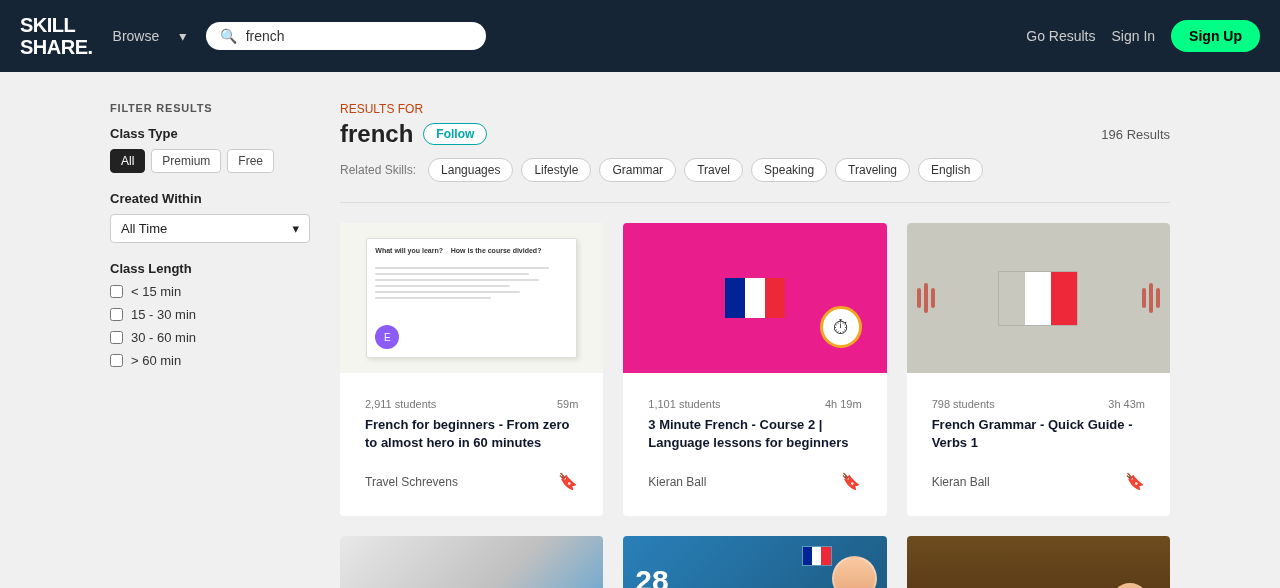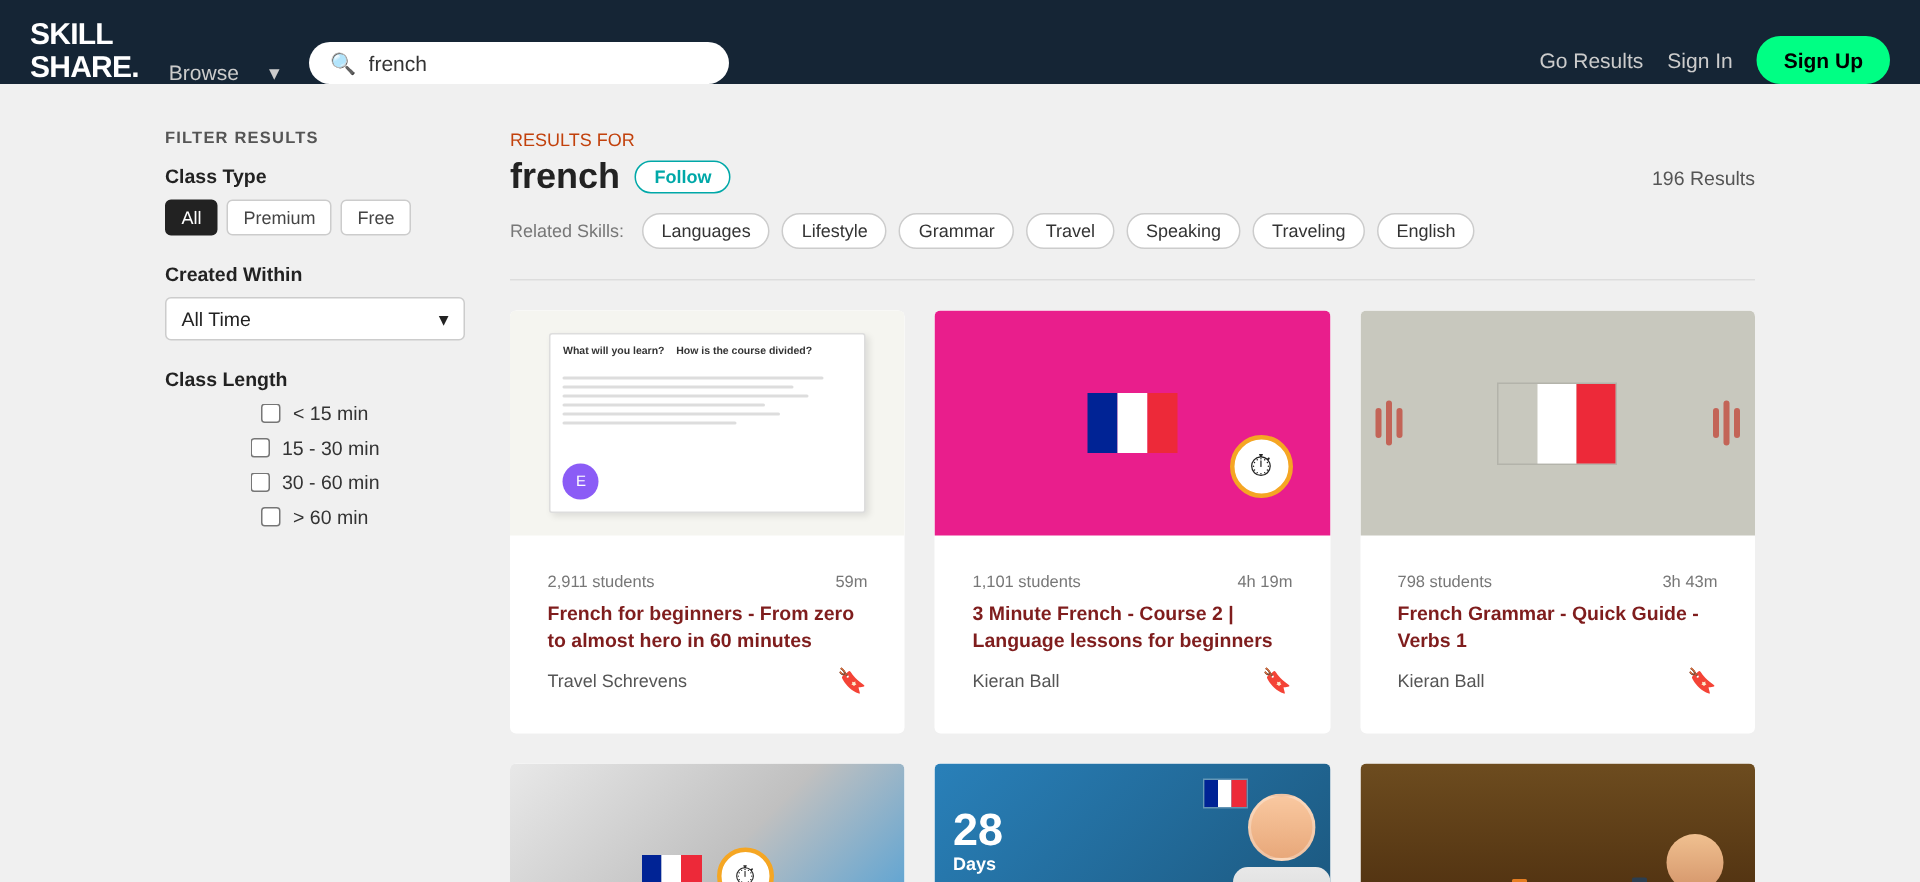--- a/index.html
+++ b/index.html
@@ -2,23 +2,23 @@
 <html><head>
   <meta charset="utf-8">
   <style>
     * { box-sizing: border-box; margin: 0; padding: 0; }
     body { font-family: -apple-system, BlinkMacSystemFont, 'Segoe UI', sans-serif; background: #f0f0f0; color: #222; }
 
     
     .navbar {
       background: #152535;
       display: flex;
-      align-items: flex-end;
+      align-items: center;
       padding: 0 20px;
-      height: 56px;
+      height: 72px;
       gap: 20px;
     }
     .logo {
       display: flex;
       align-items: center;
       gap: 4px;
       color: #fff;
       font-weight: 900;
       font-size: 20px;
       line-height: 1.1;
@@ -137,21 +137,20 @@
       cursor: pointer;
       margin-bottom: 18px;
     }
     .checkboxes { display: flex; flex-direction: column; gap: 8px; }
     .checkbox-item {
       display: flex;
       align-items: center;
       gap: 8px;
       font-size: 13px;
       color: #333;
-      justify-content: center;
     }
     .checkbox-item input[type=checkbox] { cursor: pointer; }
 
     
     .results-area { flex: 1; }
     .results-for-label { font-size: 12px; color: #c2410c; margin-bottom: 4px; text-transform: uppercase; }
     .results-heading {
       display: flex;
       align-items: center;
       gap: 10px;
@@ -210,22 +209,22 @@
     .card-meta {
       display: flex;
       justify-content: space-between;
       font-size: 11px;
       color: #777;
       margin-bottom: 6px;
     }
     .card-title {
       font-size: 13px;
       font-weight: 700;
-      color: #7f1d1d;
-      margin-bottom: 8px;
+      color: #0f172a;
+      margin-bottom: 20px;
       line-height: 1.4;
     }
     .card-footer {
       display: flex;
       justify-content: space-between;
       align-items: center;
       font-size: 12px;
       color: #555;
     }
     .bookmark-icon { color: #999; font-size: 16px; cursor: pointer; }

